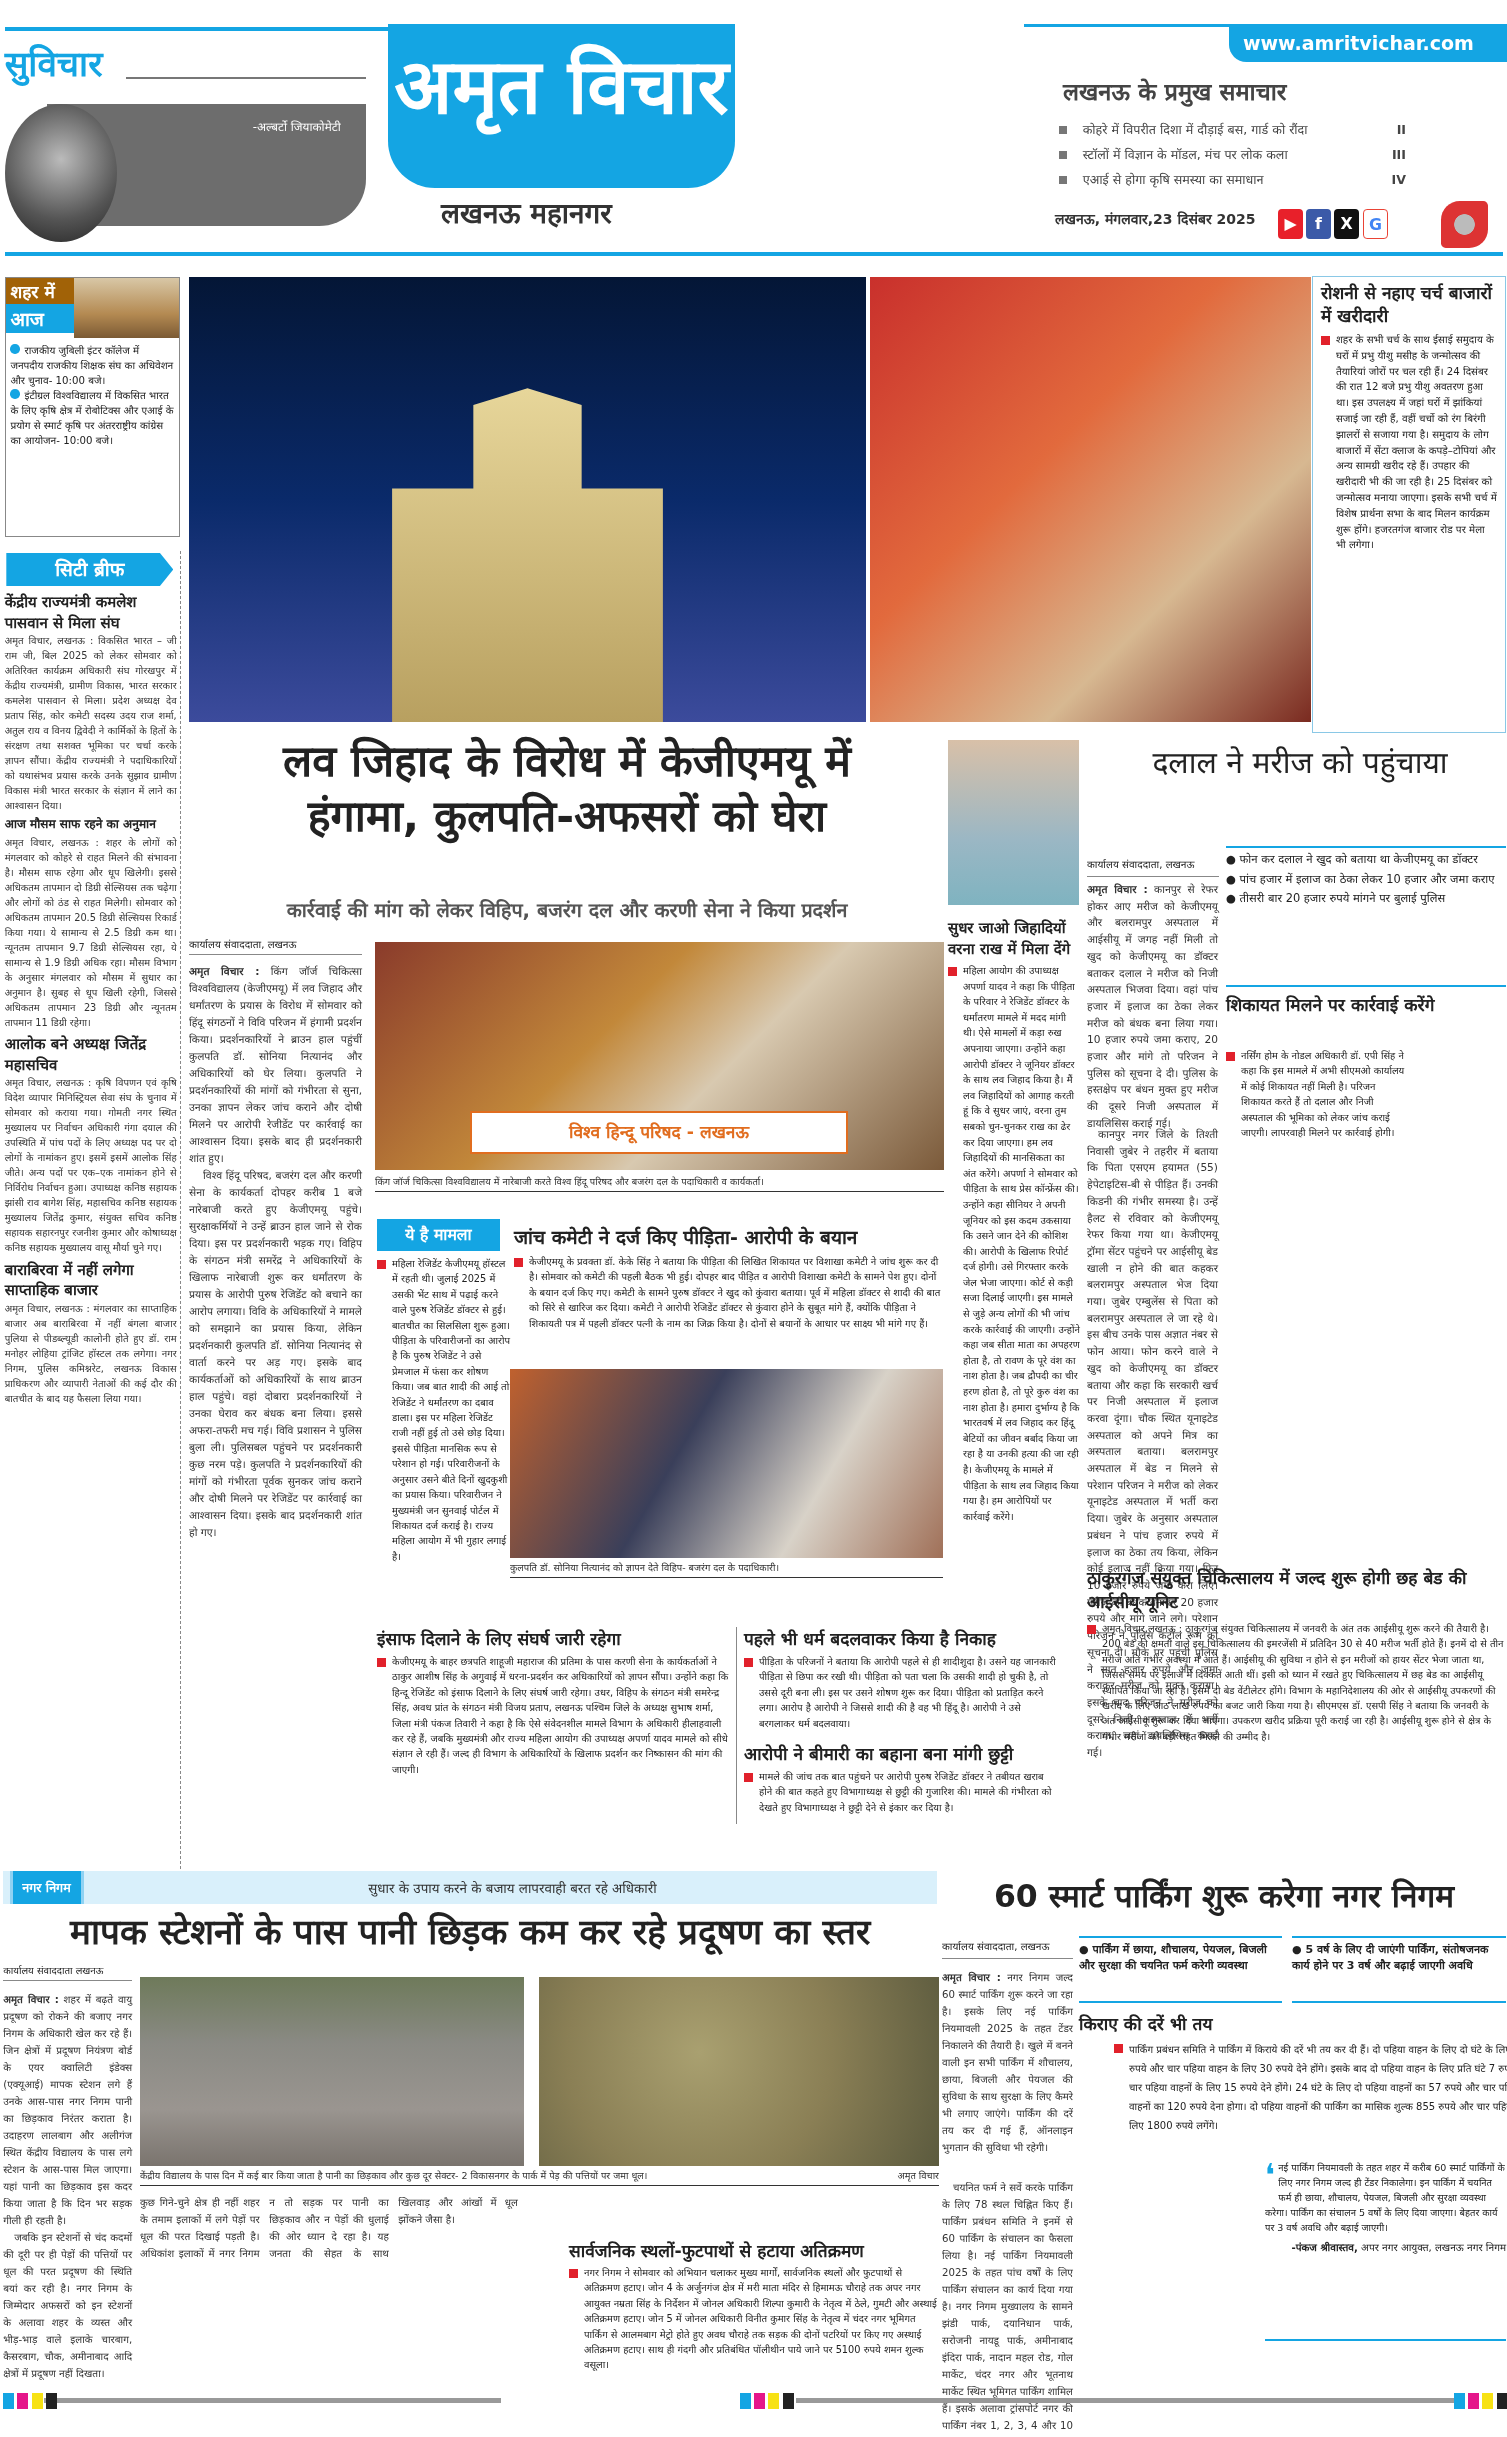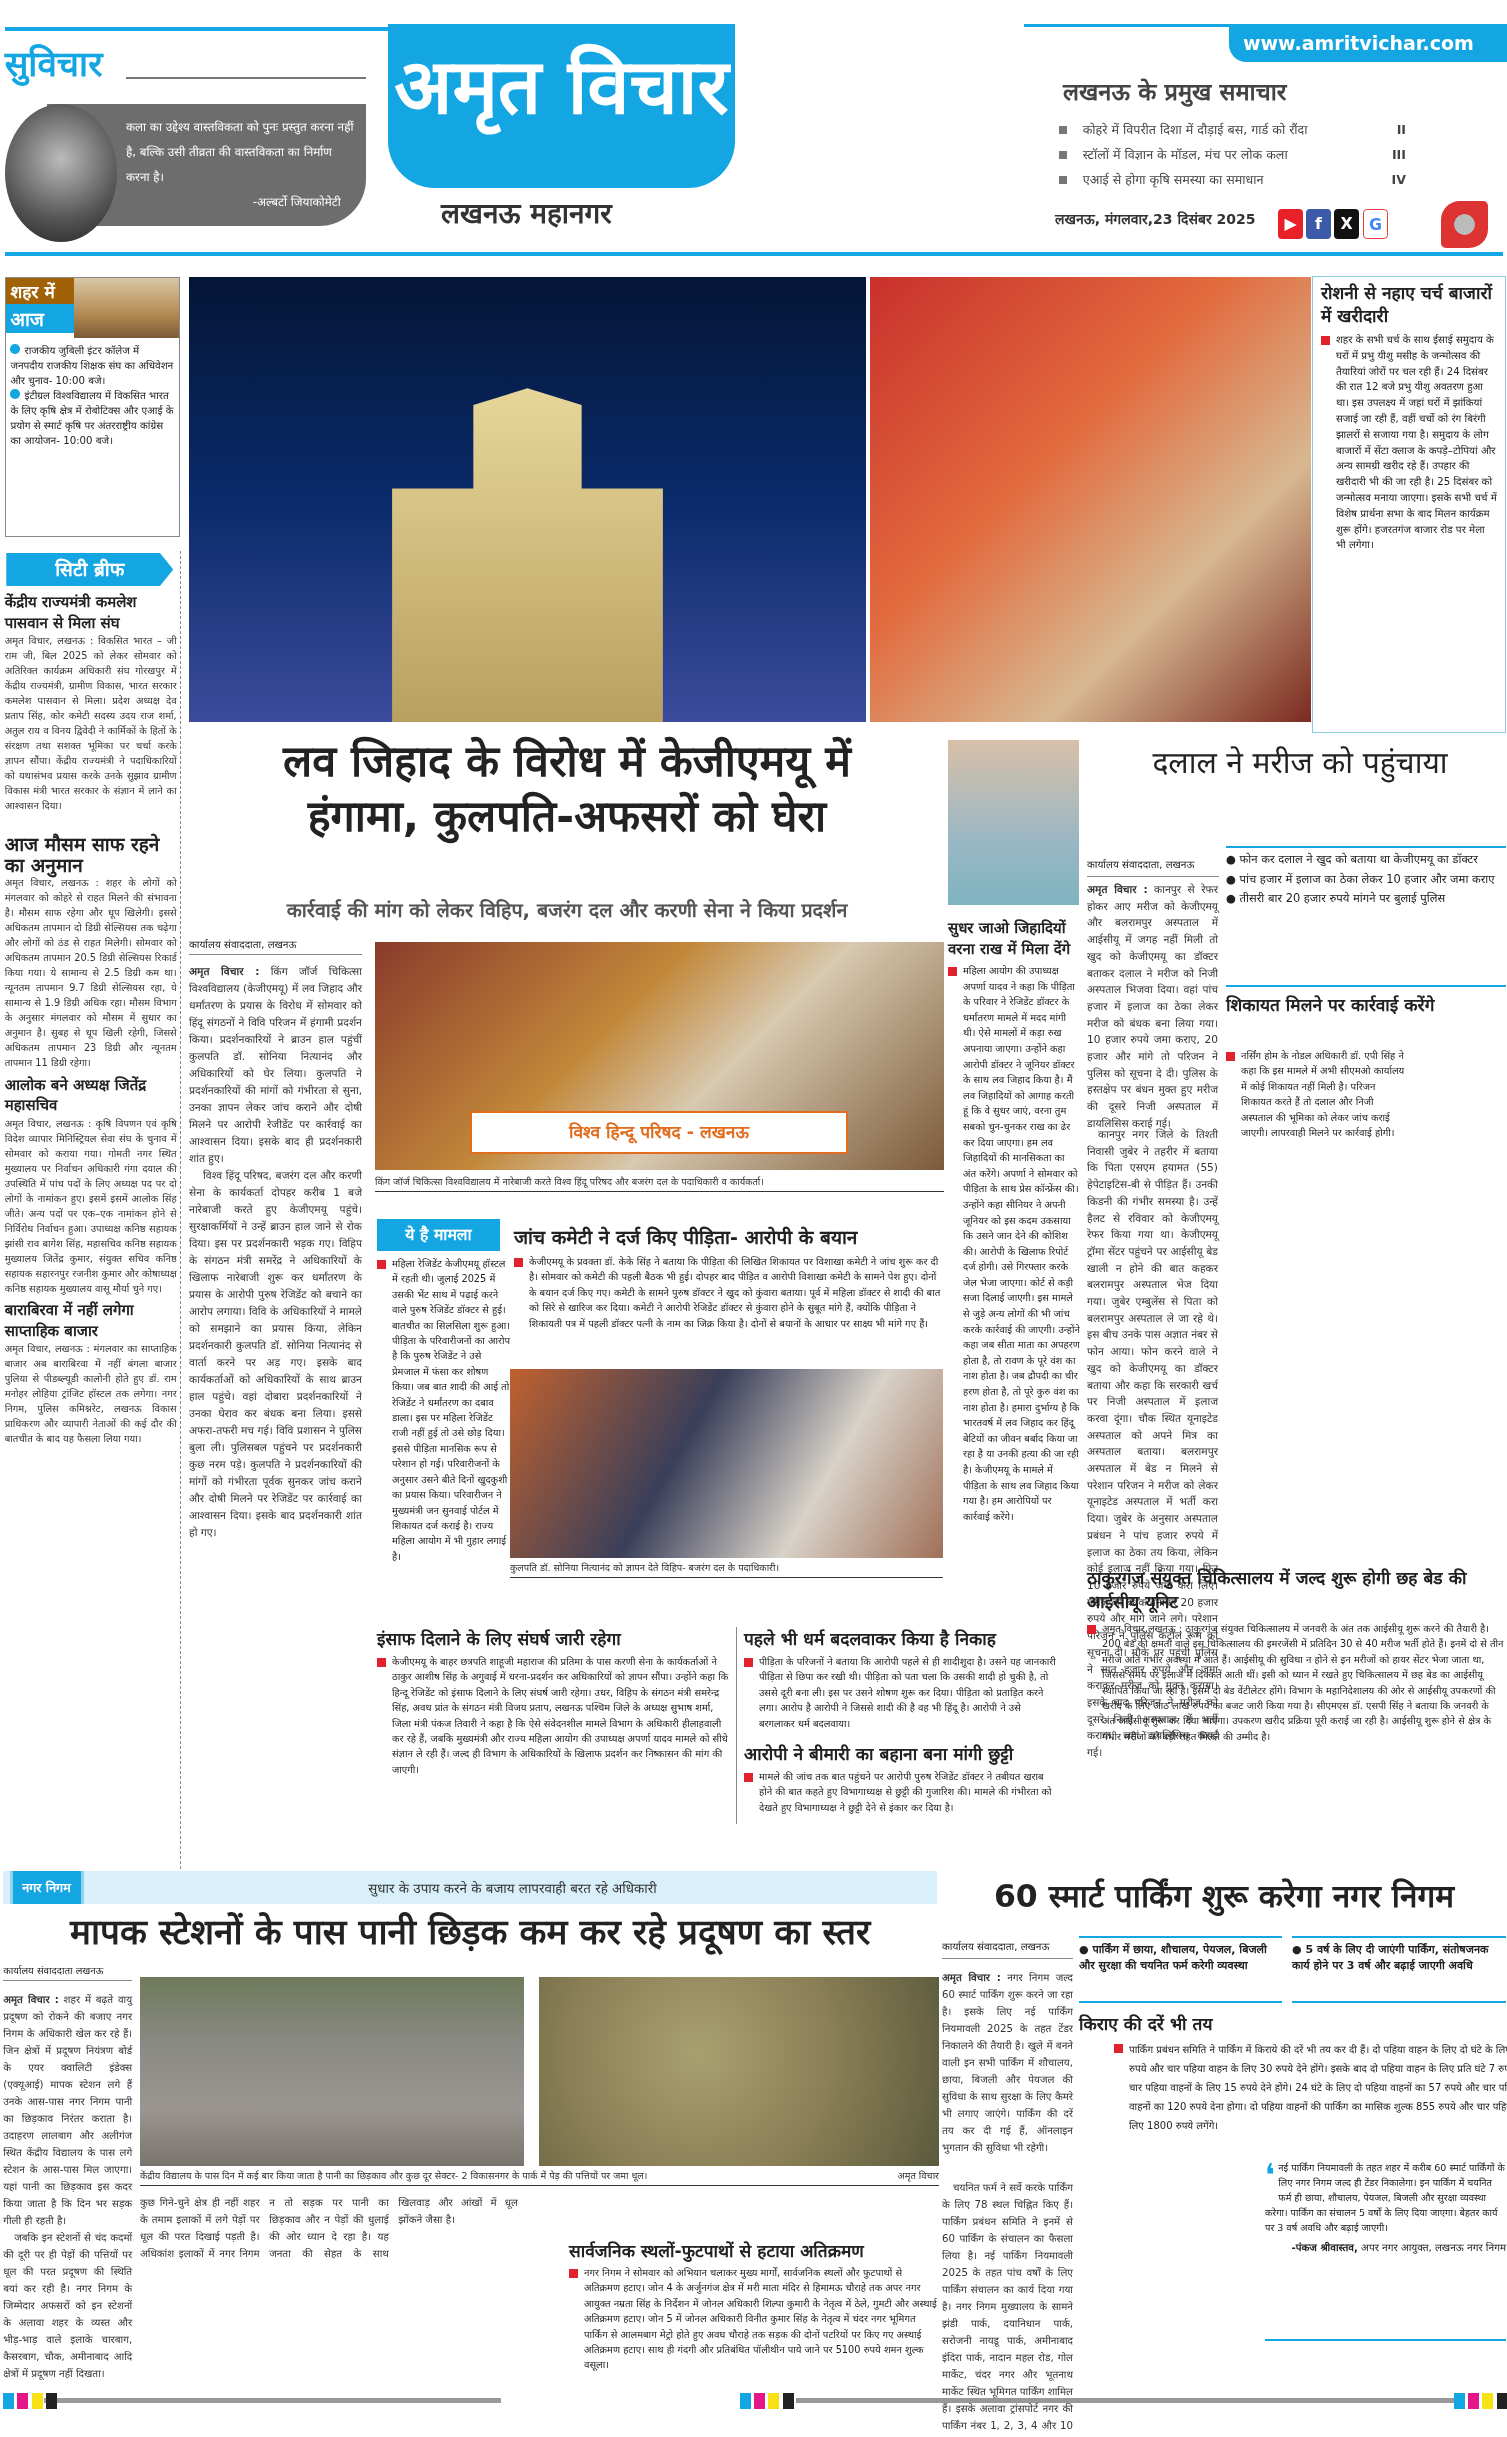--- a/index.html
+++ b/index.html
@@ -39,21 +39,20 @@
 .road{background:linear-gradient(#6e7a5a,#8a8a84 35%,#9a9590 70%,#7a746e)}
 .leaves{background:radial-gradient(circle at 40% 40%,#a9a070,#8a7f55 50%,#5b5a3e)}
 </style>
 </head>
 <body>
 
 <div class="hdr-line" style="top:27px;width:473px"></div>
 <div class="abs blue" style="left:4.7px;top:39px;font-size:35px;font-weight:bold">सुविचार</div>
 <div class="abs" style="left:126px;top:77px;width:240px;height:1.6px;background:#777"></div>
 <div class="quote-box">
-  <div>कला का उद्देश्य वास्तविकता को पुनः प्रस्तुत करना नहीं है, बल्कि उसी तीव्रता की वास्तविकता का निर्माण करना है।</div>
   <div style="text-align:right;padding-right:15.8px">-अल्बर्टो जियाकोमेटी</div>
 </div>
 <div class="avatar"></div>
 <div class="hdr-line" style="top:252px"></div>
 
 <div class="logo">अमृत विचार</div>
 <div class="subcity">लखनऊ महानगर</div>
 
 <div class="hdr-line" style="top:23.6px;left:1024px"></div>
 <div class="url">www.amritvichar.com</div>
@@ -90,21 +89,21 @@
   <div style="padding:4.7px;font-size:10.2px;line-height:15px">
     <p><span class="bullet-blue"></span><span>राजकीय जुबिली इंटर कॉलेज में जनपदीय राजकीय शिक्षक संघ का अधिवेशन और चुनाव- 10:00 बजे।</span></p>
     <p><span class="bullet-blue"></span><span>इंटीग्रल विश्वविद्यालय में विकसित भारत के लिए कृषि क्षेत्र में रोबोटिक्स और एआई के प्रयोग से स्मार्ट कृषि पर अंतरराष्ट्रीय कांग्रेस का आयोजन- 10:00 बजे।</span></p>
   </div>
 </div>
 
 <div class="abs label-blue" style="left:6.3px;top:553px;width:167px;height:33px;font-size:19px;line-height:33px;clip-path:polygon(0 0,92% 0,100% 50%,92% 100%,0 100%)">सिटी ब्रीफ</div>
 <div class="abs" style="left:4.7px;top:592px;width:172px">
   <div class="h2" style="font-size:15px;line-height:20.5px">केंद्रीय राज्यमंत्री कमलेश पासवान से मिला संघ</div>
   <div class="body-text" style="font-size:9.8px;line-height:15px">अमृत विचार, लखनऊ : विकसित भारत – जी राम जी, बिल 2025 को लेकर सोमवार को अतिरिक्त कार्यक्रम अधिकारी संघ गोरखपुर में केंद्रीय राज्यमंत्री, ग्रामीण विकास, भारत सरकार कमलेश पासवान से मिला। प्रदेश अध्यक्ष देव प्रताप सिंह, कोर कमेटी सदस्य उदय राज शर्मा, अतुल राय व विनय द्विवेदी ने कार्मिकों के हितों के संरक्षण तथा सशक्त भूमिका पर चर्चा करके ज्ञापन सौंपा। केंद्रीय राज्यमंत्री ने पदाधिकारियों को यथासंभव प्रयास करके उनके सुझाव ग्रामीण विकास मंत्री भारत सरकार के संज्ञान में लाने का आश्वासन दिया।</div>
-  <div class="h2" style="font-size:19px;line-height:20.5px;margin-top:21px">आज मौसम साफ रहने का अनुमान</div>
+  <div class="h2" style="font-size:12px;line-height:20.5px;margin-top:1px">आज मौसम साफ रहने का अनुमान</div>
   <div class="body-text" style="font-size:9.8px;line-height:15px">अमृत विचार, लखनऊ : शहर के लोगों को मंगलवार को कोहरे से राहत मिलने की संभावना है। मौसम साफ रहेगा और धूप खिलेगी। इससे अधिकतम तापमान दो डिग्री सेल्सियस तक चढ़ेगा और लोगों को ठंड से राहत मिलेगी। सोमवार को अधिकतम तापमान 20.5 डिग्री सेल्सियस रिकार्ड किया गया। ये सामान्य से 2.5 डिग्री कम था। न्यूनतम तापमान 9.7 डिग्री सेल्सियस रहा, ये सामान्य से 1.9 डिग्री अधिक रहा। मौसम विभाग के अनुसार मंगलवार को मौसम में सुधार का अनुमान है। सुबह से धूप खिली रहेगी, जिससे अधिकतम तापमान 23 डिग्री और न्यूनतम तापमान 11 डिग्री रहेगा।</div>
   <div class="h2" style="font-size:15px;line-height:20.5px;margin-top:4.7px">आलोक बने अध्यक्ष जितेंद्र महासचिव</div>
   <div class="body-text" style="font-size:9.8px;line-height:15px">अमृत विचार, लखनऊ : कृषि विपणन एवं कृषि विदेश व्यापार मिनिस्ट्रियल सेवा संघ के चुनाव में सोमवार को कराया गया। गोमती नगर स्थित मुख्यालय पर निर्वाचन अधिकारी गंगा दयाल की उपस्थिति में पांच पदों के लिए अध्यक्ष पद पर दो लोगों के नामांकन हुए। इसमें इसमें आलोक सिंह जीते। अन्य पदों पर एक–एक नामांकन होने से निर्विरोध निर्वाचन हुआ। उपाध्यक्ष कनिष्ठ सहायक झांसी राव बागेश सिंह, महासचिव कनिष्ठ सहायक मुख्यालय जितेंद्र कुमार, संयुक्त सचिव कनिष्ठ सहायक सहारनपुर रजनीश कुमार और कोषाध्यक्ष कनिष्ठ सहायक मुख्यालय वासू मौर्या चुने गए।</div>
   <div class="h2" style="font-size:15px;line-height:20.5px;margin-top:4.7px">बाराबिरवा में नहीं लगेगा साप्ताहिक बाजार</div>
   <div class="body-text" style="font-size:9.8px;line-height:15px">अमृत विचार, लखनऊ : मंगलवार का साप्ताहिक बाजार अब बाराबिरवा में नहीं बंगला बाजार पुलिया से पीडब्ल्यूडी कालोनी होते हुए डॉ. राम मनोहर लोहिया ट्रांजिट हॉस्टल तक लगेगा। नगर निगम, पुलिस कमिश्नरेट, लखनऊ विकास प्राधिकरण और व्यापारी नेताओं की कई दौर की बातचीत के बाद यह फैसला लिया गया।</div>
 </div>
 <div class="dashed-v" style="left:180px;top:551px;height:1323px"></div>
 
 <div class="photo church" style="left:189px;top:277px;width:677px;height:445px">
     <div class="church-shape"></div>

